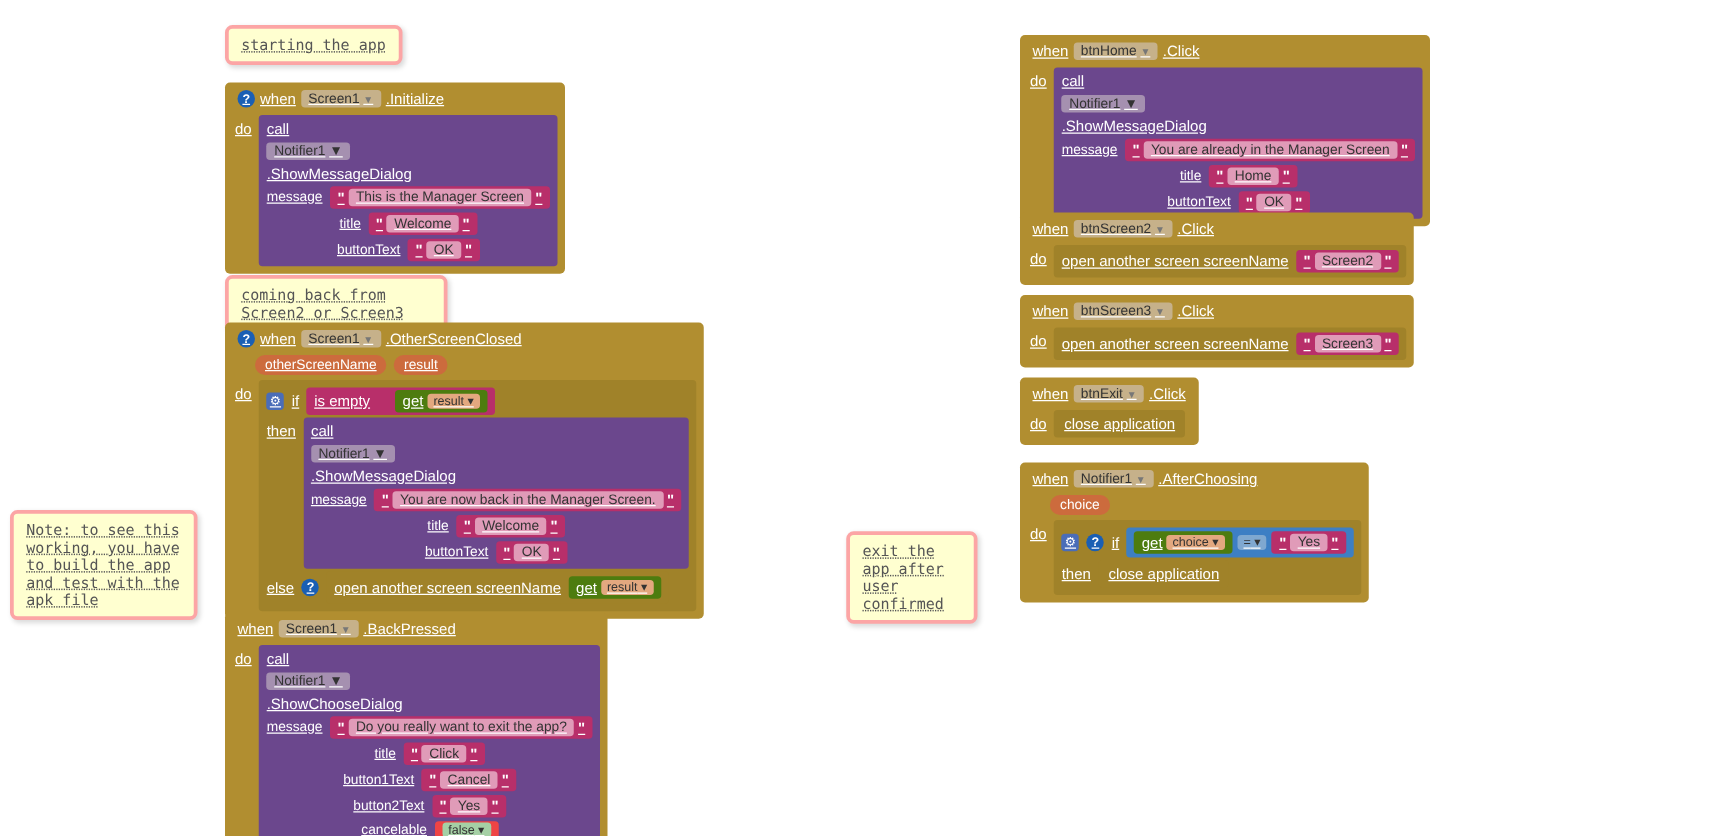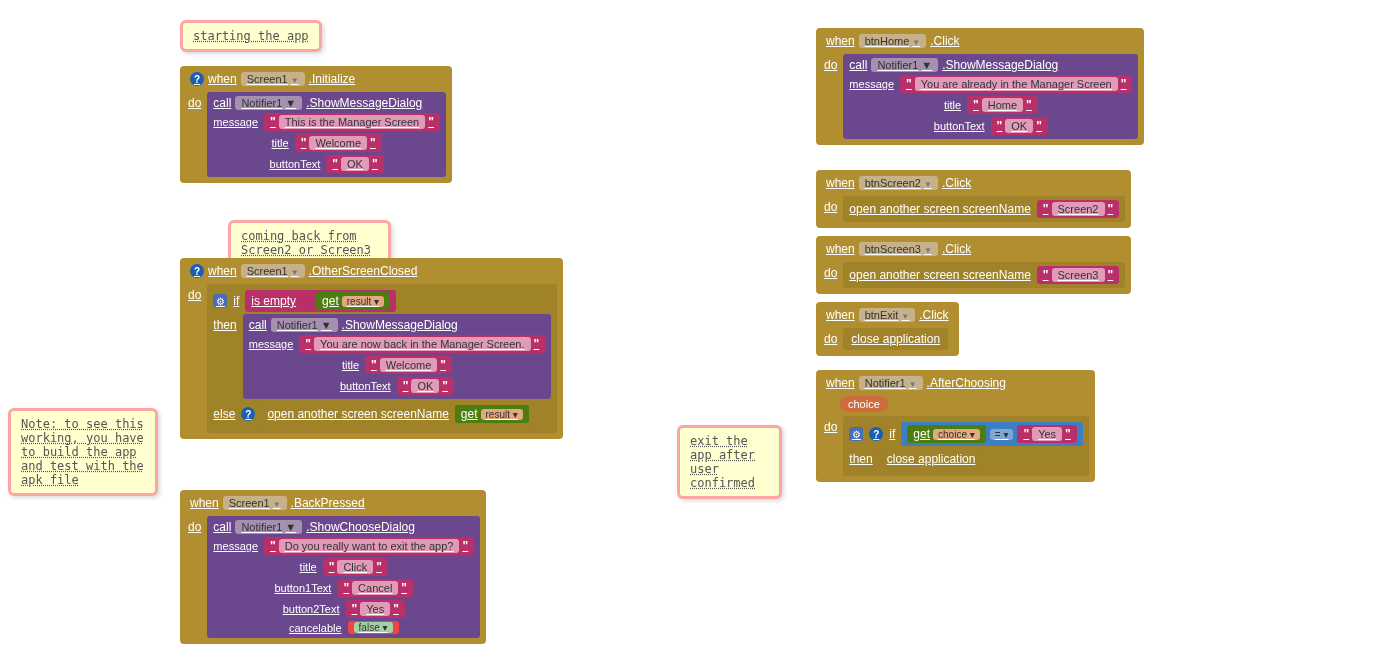--- a/index.html
+++ b/index.html
@@ -41,21 +41,21 @@
     align-items: center;
     gap: 4px;
     padding: 2px 4px;
   }
   .dropdown {
     background: #c6b18a;
     color: #333;
     border-radius: 3px;
     padding: 1px 6px;
     display: inline-flex;
-    align-items: flex-end;
+    align-items: center;
     gap: 3px;
     font-size: 11px;
   }
   .dropdown .arrow { font-size: 8px; color: #777; }
   .do-row {
     display: flex;
     align-items: flex-start;
     margin-top: 4px;
   }
   .do-label {
@@ -64,23 +64,24 @@
     font-size: 12px;
   }
   .call-block {
     background: #6b478d;
     border-radius: 3px;
     padding: 4px 6px;
     display: inline-block;
   }
   .call-header {
     display: flex;
-    align-items: flex-end;
+    align-items: flex-start;
     gap: 4px;
     color: #fff;
+    flex-direction: column;
   }
   .call-dropdown {
     background: #a590b0;
     color: #333;
     border-radius: 3px;
     padding: 1px 6px;
     font-size: 11px;
     display: inline-flex;
     align-items: center;
     gap: 3px;
@@ -231,21 +232,21 @@
     font-size: 10px;
   }
   .kw { color: #fff; }
 </style>
 </head>
 <body>
 
 <div class="comment" style="left:180px; top:20px;">
   <span class="und">starting the app</span>
 </div>
-<div class="comment" style="left:180px; top:220px; width:163px;margin-left:48px;">
+<div class="comment" style="left:180px; top:220px; width:178px;">
   <span class="und">coming back from Screen2 or Screen3</span>
 </div>
 <div class="comment" style="left:8px; top:408px; width:150px;">
   <span class="und">Note: to see this working, you have to build the app and test with the apk file</span>
 </div>
 <div class="comment" style="left:677px; top:425px; width:105px;">
   <span class="und">exit the app after user confirmed</span>
 </div>
 
 <div class="block event-block" style="left:180px; top:66px;">
@@ -299,20 +300,24 @@
 
 <div class="block event-block" style="left:180px; top:258px;">
   <div class="event-header">
     <span class="help-icon">?</span>
     <span class="kw">when</span>
     <span class="dropdown">
         <span>Screen1</span>
         <span class="arrow">▼</span>
       </span>
     <span class="kw">.OtherScreenClosed</span>
+  </div>
+  <div style="margin:4px 0 0 18px; display:flex; gap:6px;">
+    <span class="param-pill">otherScreenName</span>
+    <span class="param-pill">result</span>
   </div>
   <div class="do-row">
     <div class="do-label">do</div>
     <div class="if-block">
       <div class="if-row">
         <span class="gear-icon">⚙</span>
         <span class="kw">if</span>
         <span class="is-empty-block">
           <span>is empty</span>
           <span class="get-block">

